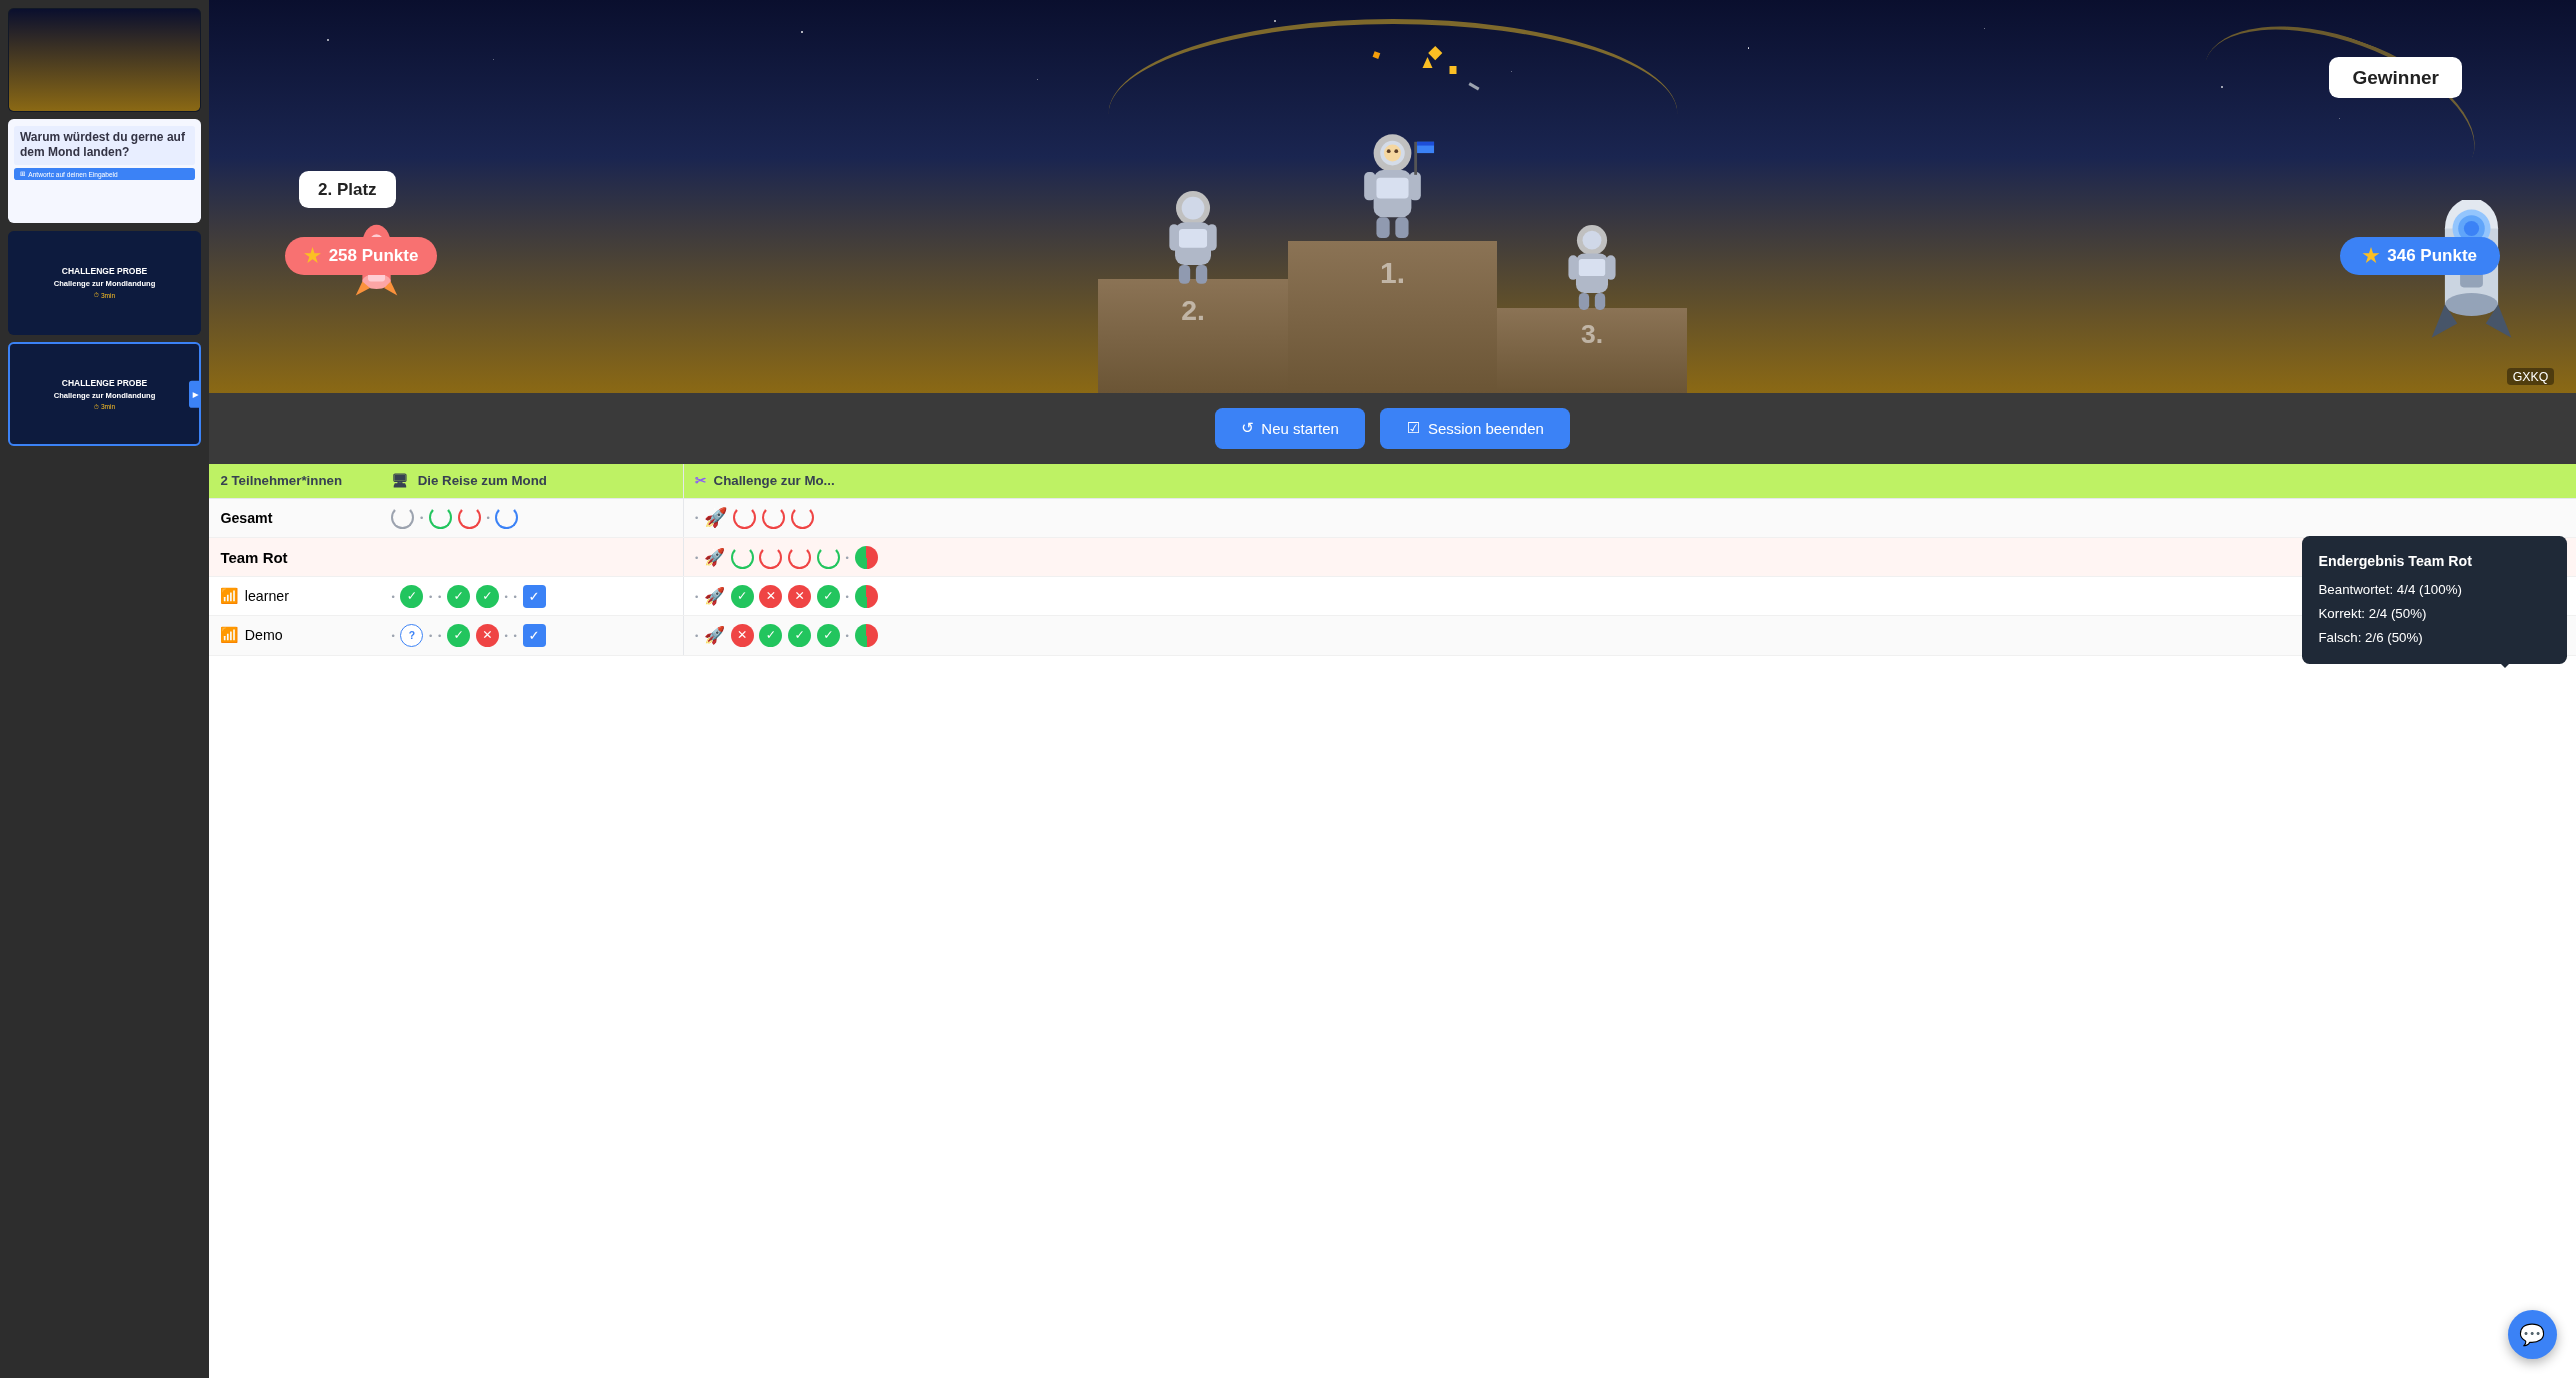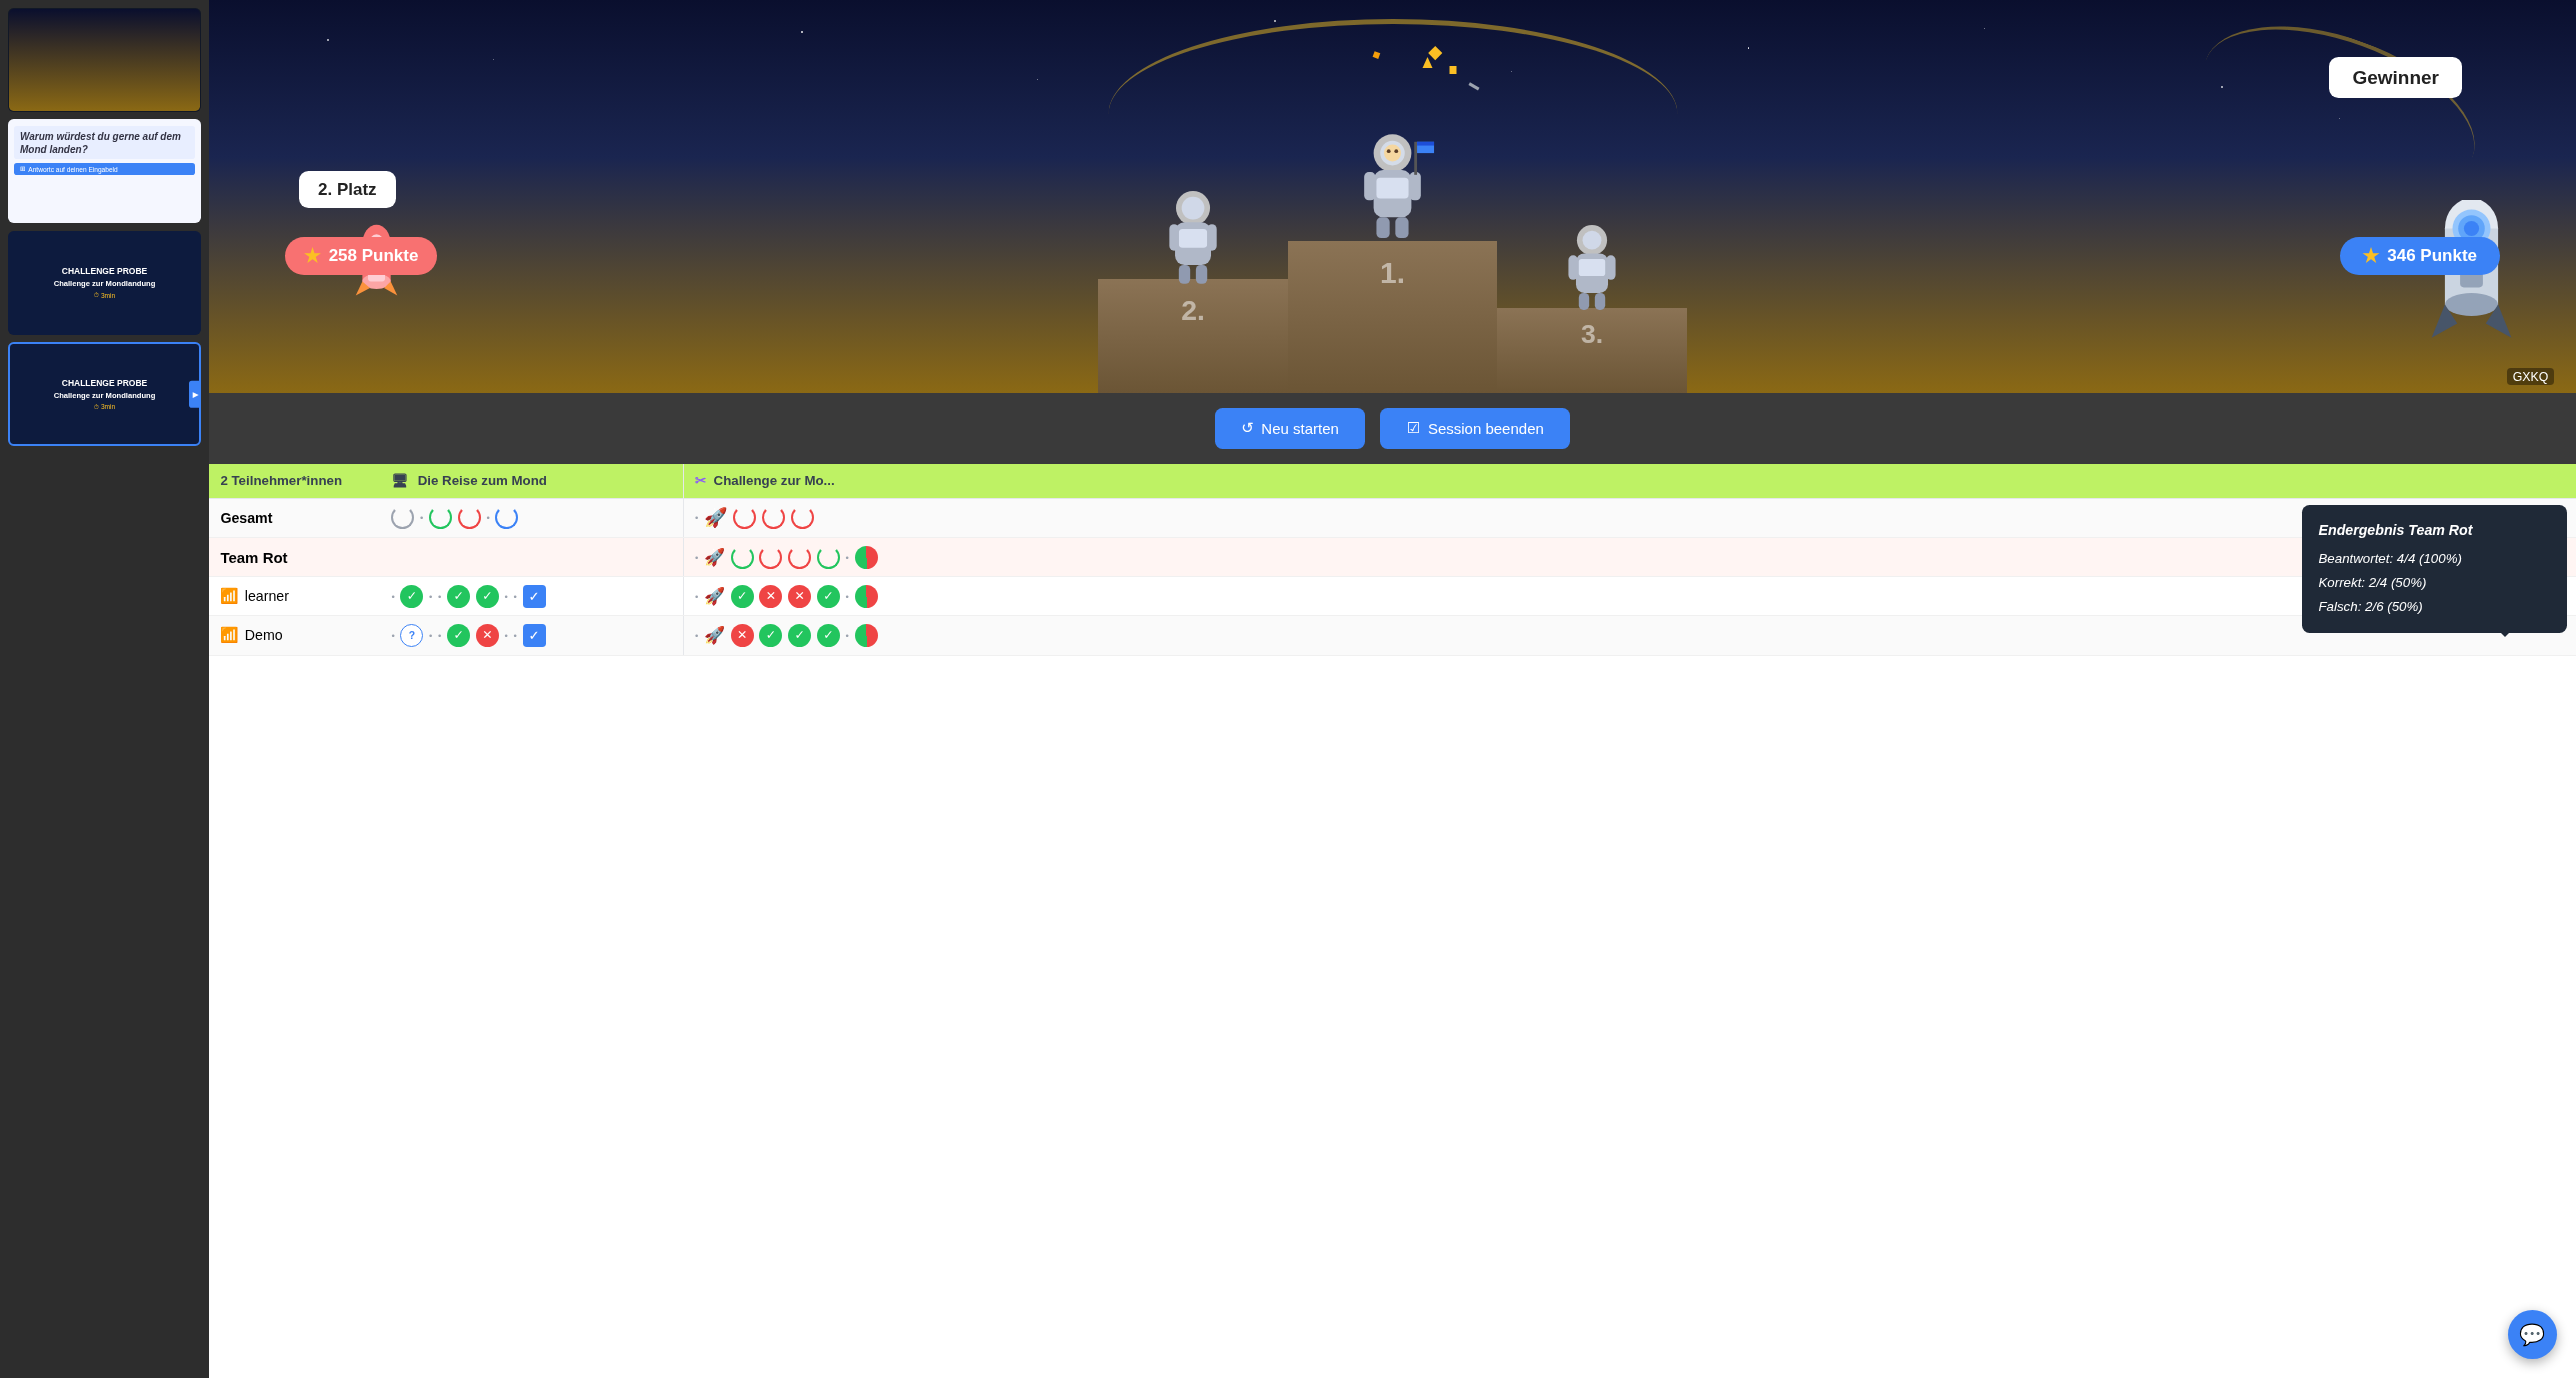--- a/index.html
+++ b/index.html
@@ -179,31 +179,30 @@
     .row-team-rot { background: #fff5f3 !important; }
     .row-team-blau { background: #f0f6ff !important; }
     .row-learner { background: #fff !important; }
     .row-demo { background: #fafafa !important; }
 
     .dot { color: #9ca3af; font-size: 9.5px; }
 
     
     .tooltip-box {
       position: absolute;
-      top: 41px;
+      top: 72px;
       right: 9.5px;
       background: #1f2937;
       color: white;
       border-radius: 7.6px;
       padding: 13.3px 17px;
       font-size: 13.3px;
       line-height: 1.8;
       z-index: 100;
       min-width: 265px;
-      font-style: italic;
     }
     .tooltip-box::after {
       content: '';
       position: absolute;
       bottom: -9.5px;
       right: 57px;
       border: 5.7px solid transparent;
       border-top-color: #1f2937;
     }
     .tooltip-title {
@@ -306,21 +305,21 @@
 
 <div class="sidebar">
 
   <div class="slide-thumb thumb-content-1" style="height:104px; background:#111827; border-radius:5.7px; overflow:hidden; border:1.9px solid transparent;">
     <div style="width:100%; height:100%; background:linear-gradient(180deg,#0a0f2e,#8b6914); position:relative; display:flex; align-items:center; justify-content:center;">
       <span style="color:#ccc; font-size:7.6px;"></span>
     </div>
   </div>
 
   <div class="slide-thumb thumb-content-2" style="height:104px; background:#f5f7ff; border-radius:5.7px; border:1.9px solid transparent; padding:5.7px; display:flex; flex-direction:column; gap:3.8px;">
-    <div style="background:#e8eeff; border-radius:2.8px; padding:3.8px 5.7px; font-size:10px; color:#334; font-weight:600; line-height:1.3;font-style:italic;">Warum würdest du gerne auf dem Mond landen?</div>
+    <div style="background:#e8eeff; border-radius:2.8px; padding:3.8px 5.7px; font-size:12px; color:#334; font-weight:600; line-height:1.3;">Warum würdest du gerne auf dem Mond landen?</div>
     <div style="background:#3b82f6; border-radius:2.8px; padding:1.9px 5.7px; font-size:6.6px; color:white; display:flex; align-items:center; gap:2.8px;">
       <span>⊞</span>
         <span>Antwortc auf deinen Eingabeld</span>
     </div>
   </div>
 
   <div class="slide-thumb thumb-content-3" style="height:104px; background:#0d1b3e; border-radius:5.7px; border:1.9px solid transparent; overflow:hidden; display:flex; align-items:center; justify-content:center; flex-direction:column; gap:2.8px;">
     <div style="color:white; font-size:8.5px; font-weight:bold;">CHALLENGE PROBE</div>
     <div style="color:white; font-size:7.6px; font-weight:600;">Challenge zur Mondlandung</div>
     <div style="color:#fbbf24; font-size:6.6px; display:flex; align-items:center; gap:1.9px;">⏱ <span>3min</span></div>

